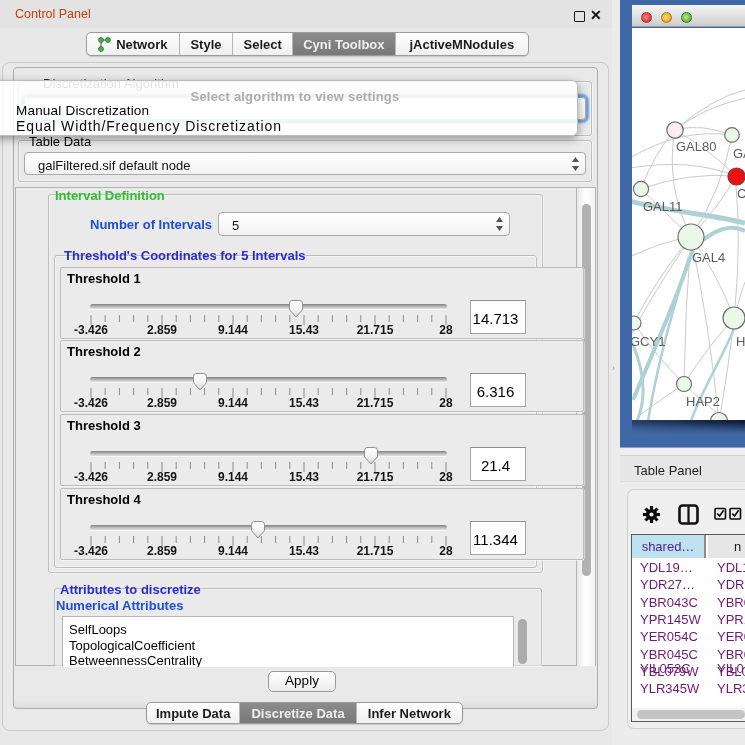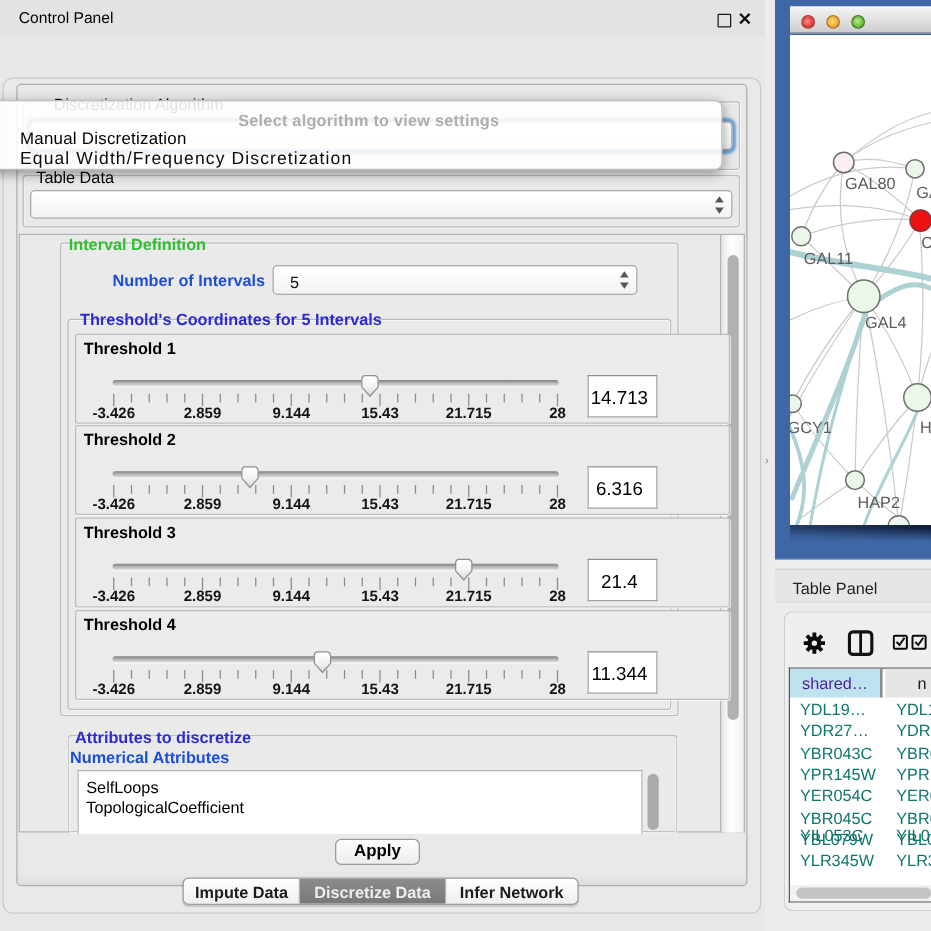--- a/index.html
+++ b/index.html
@@ -1,20 +1,20 @@
 <!DOCTYPE html>
 <html><head><meta charset="utf-8">
 <style>
 * { margin:0; padding:0; box-sizing:border-box; }
 html,body { width:745px; height:745px; overflow:hidden; background:#ececec;
   font-family:"Liberation Sans", sans-serif; }
 .abs { position:absolute; }
 #cp { position:absolute; left:0; top:0; width:612px; height:745px; background:#e8e8e8; }
 #cptitle { position:absolute; left:0; top:0; width:612px; height:28px; background:#e3e3e3; }
-#cptitle span { position:absolute; left:15px; top:7px; font-size:12.5px; color:#000000; }
+#cptitle span { position:absolute; left:15px; top:7px; font-size:12.5px; color:#c2410c; }
 #floatbtn { position:absolute; left:574px; top:11px; width:11px; height:11px; border:1.6px solid #1a1a1a; border-radius:1px; }
 #closebtn { position:absolute; left:590px; top:7px; font-size:14px; font-weight:900; color:#111; }
 
 .seg { position:absolute; display:flex; border:1px solid #9c9c9c; border-radius:5px;
    background:linear-gradient(#ffffff,#efefef); overflow:hidden;
    box-shadow:0 1px 1px rgba(0,0,0,0.15); }
 .seg > div { font-size:13px; font-weight:600; color:#1b1b1b; text-align:center;
    border-left:1px solid #b7b7b7; display:flex; align-items:center; justify-content:center; }
 .seg > div:first-child { border-left:none; }
 .seg > div.sel { background:linear-gradient(#8c8c8c,#787878); color:#efefef; }
@@ -46,21 +46,21 @@
 .vbox { position:absolute; left:470px; width:56px; height:34px; background:#fff;
   border:1px solid #a3a3a3; border-top-color:#8f8f8f; font-size:15px; color:#000; text-align:center; padding:9px 5px 0 0; }
 .bluelab { position:absolute; font-size:13px; font-weight:bold; color:#2b2bd0; }
 .greenlab { position:absolute; font-size:13px; font-weight:bold; color:#2fbe2f; }
 .blab { position:absolute; font-size:13px; font-weight:bold; color:#1d4ed8; }
 #attrlist { position:absolute; left:62px; top:616px; width:452px; height:51px; background:#fff;
   border:1px solid #b5b5b5; border-bottom:none; font-size:13px; color:#000; overflow:hidden; padding-top:5px; }
 #attrlist div { padding-left:6px; height:15.6px; }
 #applybtn { position:absolute; left:268px; top:671px; width:68px; height:21px;
   background:linear-gradient(#ffffff,#ececec); border:1px solid #9b9b9b; border-radius:5px;
-  font-size:13.5px; color:#000; text-align:center; padding-top:1px;font-weight:bold; }
+  font-size:13.5px; color:#000; text-align:center; padding-top:1px; }
 
 #popup { position:absolute; left:-8px; top:80px; width:586px; height:56px;
   background:rgba(255,255,255,0.88); border:1px solid #bdbdbd; border-radius:6px;
   box-shadow:0 3px 9px rgba(0,0,0,0.38); }
 #popup .r1 { position:absolute; left:20px; right:0; top:8px; text-align:center;
   font-size:13px; font-weight:bold; color:#adadad; letter-spacing:0.2px; }
 #popup .r2 { position:absolute; left:23px; top:22px; font-size:13.5px; font-weight:normal; color:#000; letter-spacing:0.2px; }
 #popup .r3 { position:absolute; left:23px; top:36.5px; font-size:14px; color:#0a0a0a; letter-spacing:0.9px; }
 
 #gapstrip { position:absolute; left:612px; top:0; width:8px; height:745px; background:#ececec; }
@@ -78,44 +78,58 @@
   border-top:1px solid #d2d2d2; border-bottom:1px solid #dcdcdc; }
 #tptitle span { position:absolute; left:14px; top:7px; font-size:13px; color:#222; }
 #tpanel { position:absolute; left:627px; top:489px; width:118px; height:240px;
   background:#efefef; border:1px solid #d0d0d0; border-radius:7px 0 0 7px; border-right:none; }
 #ttable { position:absolute; left:631px; top:534px; width:114px; height:188px;
   background:#fff; border-left:1px solid #5a5a5a; border-top:1px solid #5a5a5a; border-bottom:1px solid #5a5a5a; }
 .th1 { position:absolute; left:632px; top:535px; width:74px; height:23px; background:#bfe2f0;
   border-right:2px solid #8c8c8c; font-size:13px; color:#4c1d95; text-align:center; padding-top:4px; }
 .th2 { position:absolute; left:708px; top:535px; width:37px; height:23px; background:#e6e6e6;
   font-size:13px; color:#1a1a1a; padding:4px 0 0 26px; }
-.trow { position:absolute; left:632px; width:113px; height:17.3px; font-size:13px; color:#0f766e; line-height:17.5px; }
+.trow { position:absolute; left:632px; width:113px; height:17.3px; font-size:13px; color:#701a75; line-height:17.5px; }
 .trow .c1 { position:absolute; left:8px; }
 .trow .c2 { position:absolute; left:85px; }
 #hsb { position:absolute; left:632px; top:708px; width:113px; height:13px; background:#f2f2f2; }
 #hsb div { position:absolute; left:5px; top:2px; width:108px; height:9px; background:#c3c3c3; border-radius:5px; }
 </style></head>
 <body>
 <div id="cp">
  <div id="cptitle">
       <span>Control Panel</span>
     </div>
  <div id="floatbtn"></div>
     <div id="closebtn">✕</div>
+ <div class="seg" style="left:86px;top:32px;width:443px;height:24px">
+   <div style="width:92px"><svg width="13" height="15" viewBox="0 0 13 15" style="margin-right:5px">
+     <line x1="3" y1="3" x2="9" y2="3" stroke="#4b4b4b"></line>
+          <line x1="3" y1="3" x2="3" y2="12" stroke="#4b4b4b"></line>
+     <circle cx="3" cy="3" r="2.4" fill="#4caf50" stroke="#2c7d32"></circle>
+          <circle cx="10" cy="3" r="2.4" fill="#4caf50" stroke="#2c7d32"></circle>
+     <circle cx="3" cy="12" r="2.4" fill="#4caf50" stroke="#2c7d32"></circle>
+        </svg>Network</div>
+   <div style="width:54px">Style</div>
+   <div style="width:60px">Select</div>
+   <div style="width:103px" class="sel">Cyni Toolbox</div>
+   <div style="width:134px">jActiveMNodules</div>
+ </div>
  <div id="outerpanel"></div>
  <div id="innerpanel"></div>
 
  <div class="gbox" style="left:18px;top:81px;width:574px;height:55px"></div>
  <div class="glabel" style="left:43px;top:76px;color:#1a1a1a">Discretization Algorithm</div>
  <div class="combo" style="left:24px;top:97px;width:562px;height:23px;
       box-shadow:0 0 2px 2.5px rgba(86,148,210,0.85)"></div>
 
  <div class="gbox" style="left:18px;top:140px;width:574px;height:42px"></div>
  <div class="glabel" style="left:29px;top:134px;color:#000">Table Data</div>
  <div class="combo" style="left:24px;top:152px;width:562px;height:23px">
+   <span class="ctext">galFiltered.sif default node</span>
    <svg width="9" height="16" viewBox="0 0 9 16">
         <path d="M4.5,1 L8,6 H1 z" fill="#555"></path>
         <path d="M4.5,15 L8,10 H1 z" fill="#555"></path>
       </svg>
  </div>
 
  <div class="scrollarea"></div>
  <div class="vsb">
       <div class="thumbv"></div>
     </div>
@@ -332,20 +346,21 @@
 <div class="ticklab" style="left:304px;top:544px">15.43</div>
 <div class="ticklab" style="left:375px;top:544px">21.715</div>
 <div class="ticklab" style="left:446px;top:544px">28</div>
 
  <div class="gbox" style="left:54px;top:588px;width:488px;height:78px;border-bottom:none"></div>
  <div class="bluelab" style="left:60px;top:582px">Attributes to discretize</div>
  <div class="blab" style="left:56px;top:598px">Numerical Attributes</div>
  <div id="attrlist">
    <div>SelfLoops</div>
       <div>TopologicalCoefficient</div>
+      <div>BetweennessCentrality</div>
  </div>
  <div class="abs" style="left:518px;top:619px;width:9px;height:45px;background:#ababab;border-radius:5px"></div>
 
  <div id="applybtn">Apply</div>
  <div class="seg" style="left:146px;top:702px;width:317px;height:22px">
    <div style="width:93px">Impute Data</div>
    <div style="width:117px" class="sel">Discretize Data</div>
    <div style="width:107px">Infer Network</div>
  </div>
 

